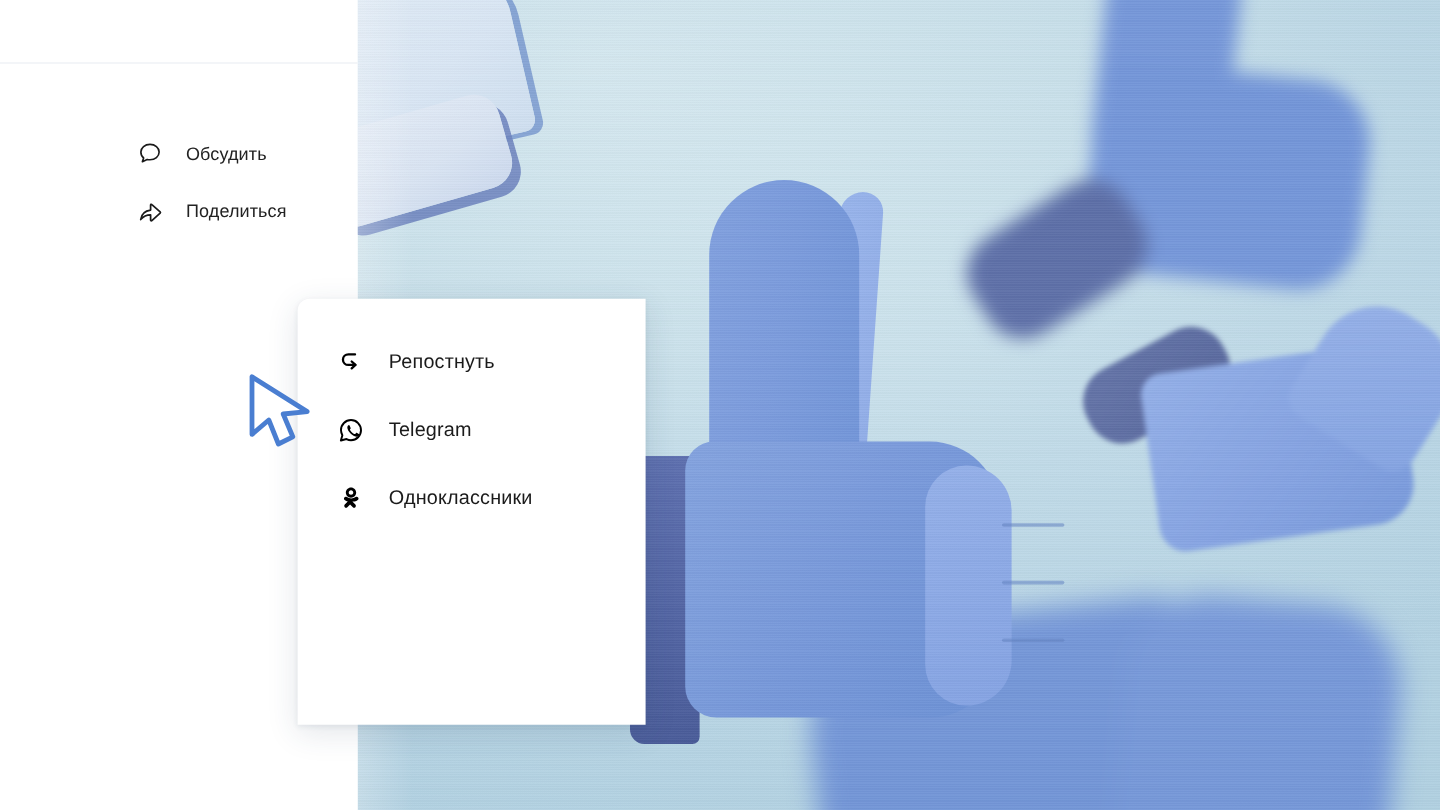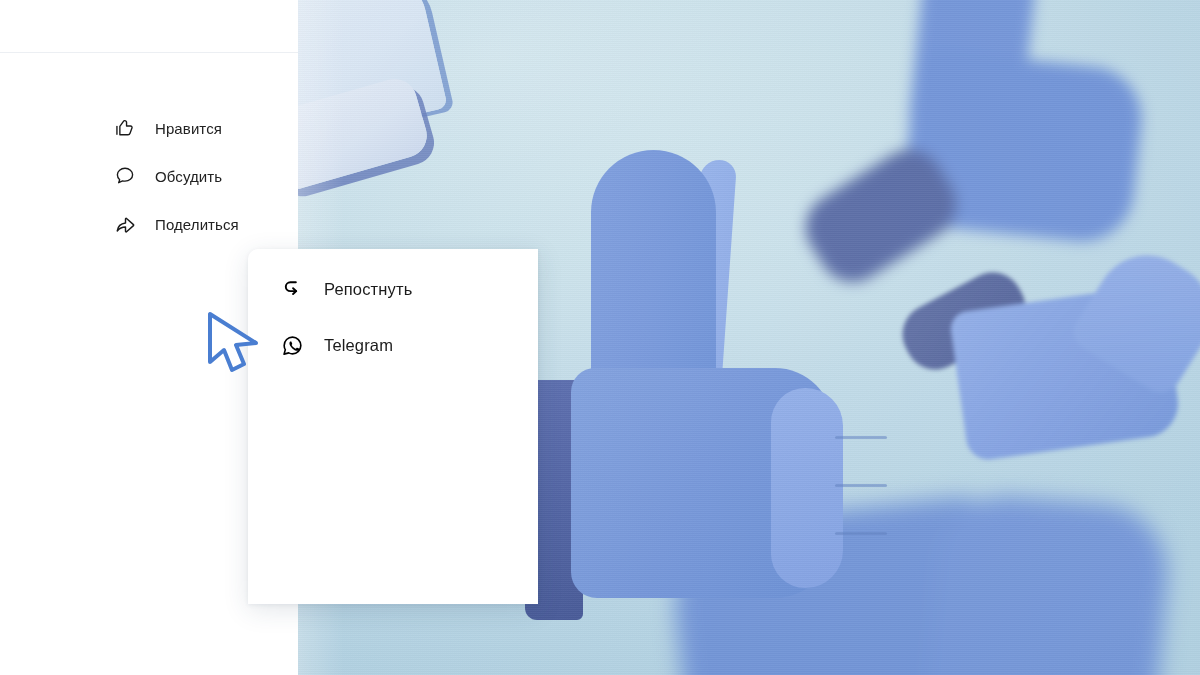--- a/index.html
+++ b/index.html
@@ -212,21 +212,21 @@
 
   
   .share-menu {
     position: absolute;
     left: 248px; top: 249px;
     width: 290px; height: 355px;
     background: #ffffff;
     border-radius: 10px 0 0 0;
     box-shadow: 0 6px 26px rgba(40,60,90,0.13), 0 1px 4px rgba(40,60,90,0.08);
     z-index: 20;
-    padding-top: 12px;
+    padding-top: 25px;
     overflow: hidden;
   }
   .menu-item {
     display: flex;
     align-items: center;
     height: 56.5px;
     padding-left: 30px;
     cursor: pointer;
   }
   .menu-icon {
@@ -305,29 +305,20 @@
     <div class="photo-softcol"></div>
     <div class="grain"></div>
     <div class="vignette"></div>
   </div>
 
   <div class="left-panel"></div>
   <div class="top-divider"></div>
 
   <div class="action-list">
 
-    <div class="action-item">
-      <span class="action-icon">
-        <svg width="22" height="22" viewBox="0 0 24 24" fill="none" stroke="currentColor" stroke-width="1.5" stroke-linecap="round" stroke-linejoin="round">
-          <path d="M3.2 10.4v8.4"></path>
-          <path d="M6.4 19.3h8.9c1 0 1.9-.6 2.2-1.6l2.1-5.6c.4-1.1-.4-2.3-1.6-2.3h-4.3V6.1c0-1.2-1-2.2-2.2-2.2-.4 0-.8.3-1 .7L6.4 10.3v9z"></path>
-        </svg>
-      </span>
-      <span class="action-label">Нравится</span>
-    </div>
 
 
     <div class="action-item">
       <span class="action-icon">
         <svg width="22" height="22" viewBox="0 0 24 24" fill="none" stroke="currentColor" stroke-width="1.5" stroke-linecap="round" stroke-linejoin="round">
           <path d="M12 3.6c4.6 0 8.3 3.1 8.3 7 0 3.9-3.7 7-8.3 7-.9 0-1.8-.1-2.6-.3l-4.3 2 1.1-3.3c-1.6-1.3-2.5-3.1-2.5-5.4 0-3.9 3.7-7 8.3-7z"></path>
         </svg>
       </span>
       <span class="action-label">Обсудить</span>
     </div>
@@ -360,20 +351,29 @@
     <div class="menu-item">
       <span class="menu-icon">
         <svg width="23" height="23" viewBox="0 0 24 24" fill="none">
           <path d="M12 3.2c-4.8 0-8.7 3.9-8.7 8.7 0 1.6.4 3.1 1.2 4.4L3.2 21l4.9-1.3c1.2.6 2.5 1 3.9 1 4.8 0 8.7-3.9 8.7-8.7S16.8 3.2 12 3.2z" stroke="currentColor" stroke-width="1.7" stroke-linejoin="round"></path>
           <path d="M9.2 8.1c.2-.4.4-.4.6-.4h.5c.2 0 .4 0 .6.5l.8 1.9c.1.2 0 .4-.1.6l-.4.5c-.1.2-.2.3 0 .6.2.3.8 1.3 1.7 2.1 1.1 1 2 1.3 2.3 1.4.2.1.4 0 .5-.1l.7-.8c.2-.2.4-.2.6-.1l1.8.9c.2.1.4.2.4.4 0 .2-.1.9-.4 1.2-.3.3-1.1.8-1.7.8-1.4 0-3.4-.8-5.3-2.6-1.9-1.8-3-4-3-5.4 0-.7.5-1.4.8-1.7z" fill="currentColor"></path>
         </svg>
       </span>
       <span class="menu-label">Telegram</span>
     </div>
 
+    <div class="menu-item">
+      <span class="menu-icon">
+        <svg width="23" height="23" viewBox="0 0 24 24" fill="currentColor">
+          <path d="M12 2.3c-2.5 0-4.5 2-4.5 4.5s2 4.5 4.5 4.5 4.5-2 4.5-4.5-2-4.5-4.5-4.5zm0 6.4c-1.1 0-2-.9-2-2s.9-2 2-2 2 .9 2 2-.9 2-2 2z"></path>
+          <path d="M15.2 14.6c1-.3 1.9-.7 2.7-1.3.7-.5.9-1.6.3-2.3-.5-.7-1.5-.8-2.2-.3-2.3 1.6-5.3 1.6-7.6 0-.7-.5-1.7-.4-2.2.3-.5.7-.4 1.8.3 2.3.8.6 1.7 1 2.7 1.3l-2.6 2.6c-.6.6-.6 1.6 0 2.3.3.3.7.5 1.1.5s.8-.2 1.1-.5l2.4-2.4 2.4 2.4c.3.3.7.5 1.1.5s.8-.2 1.1-.5c.6-.6.6-1.6 0-2.3l-2.6-2.6z"></path>
+        </svg>
+      </span>
+      <span class="menu-label">Одноклассники</span>
+    </div>
   </div>
 
   <div class="cursor">
     <svg width="62" height="72" viewBox="0 0 62 72" fill="#ffffff" stroke="#4a7ed1" stroke-width="4" stroke-linejoin="round" stroke-linecap="round">
       <path d="M6 6 L6 54 L20 42 L28 62 L40 56 L32 37 L52 35 Z"></path>
     </svg>
   </div>
 
 </div>
 

